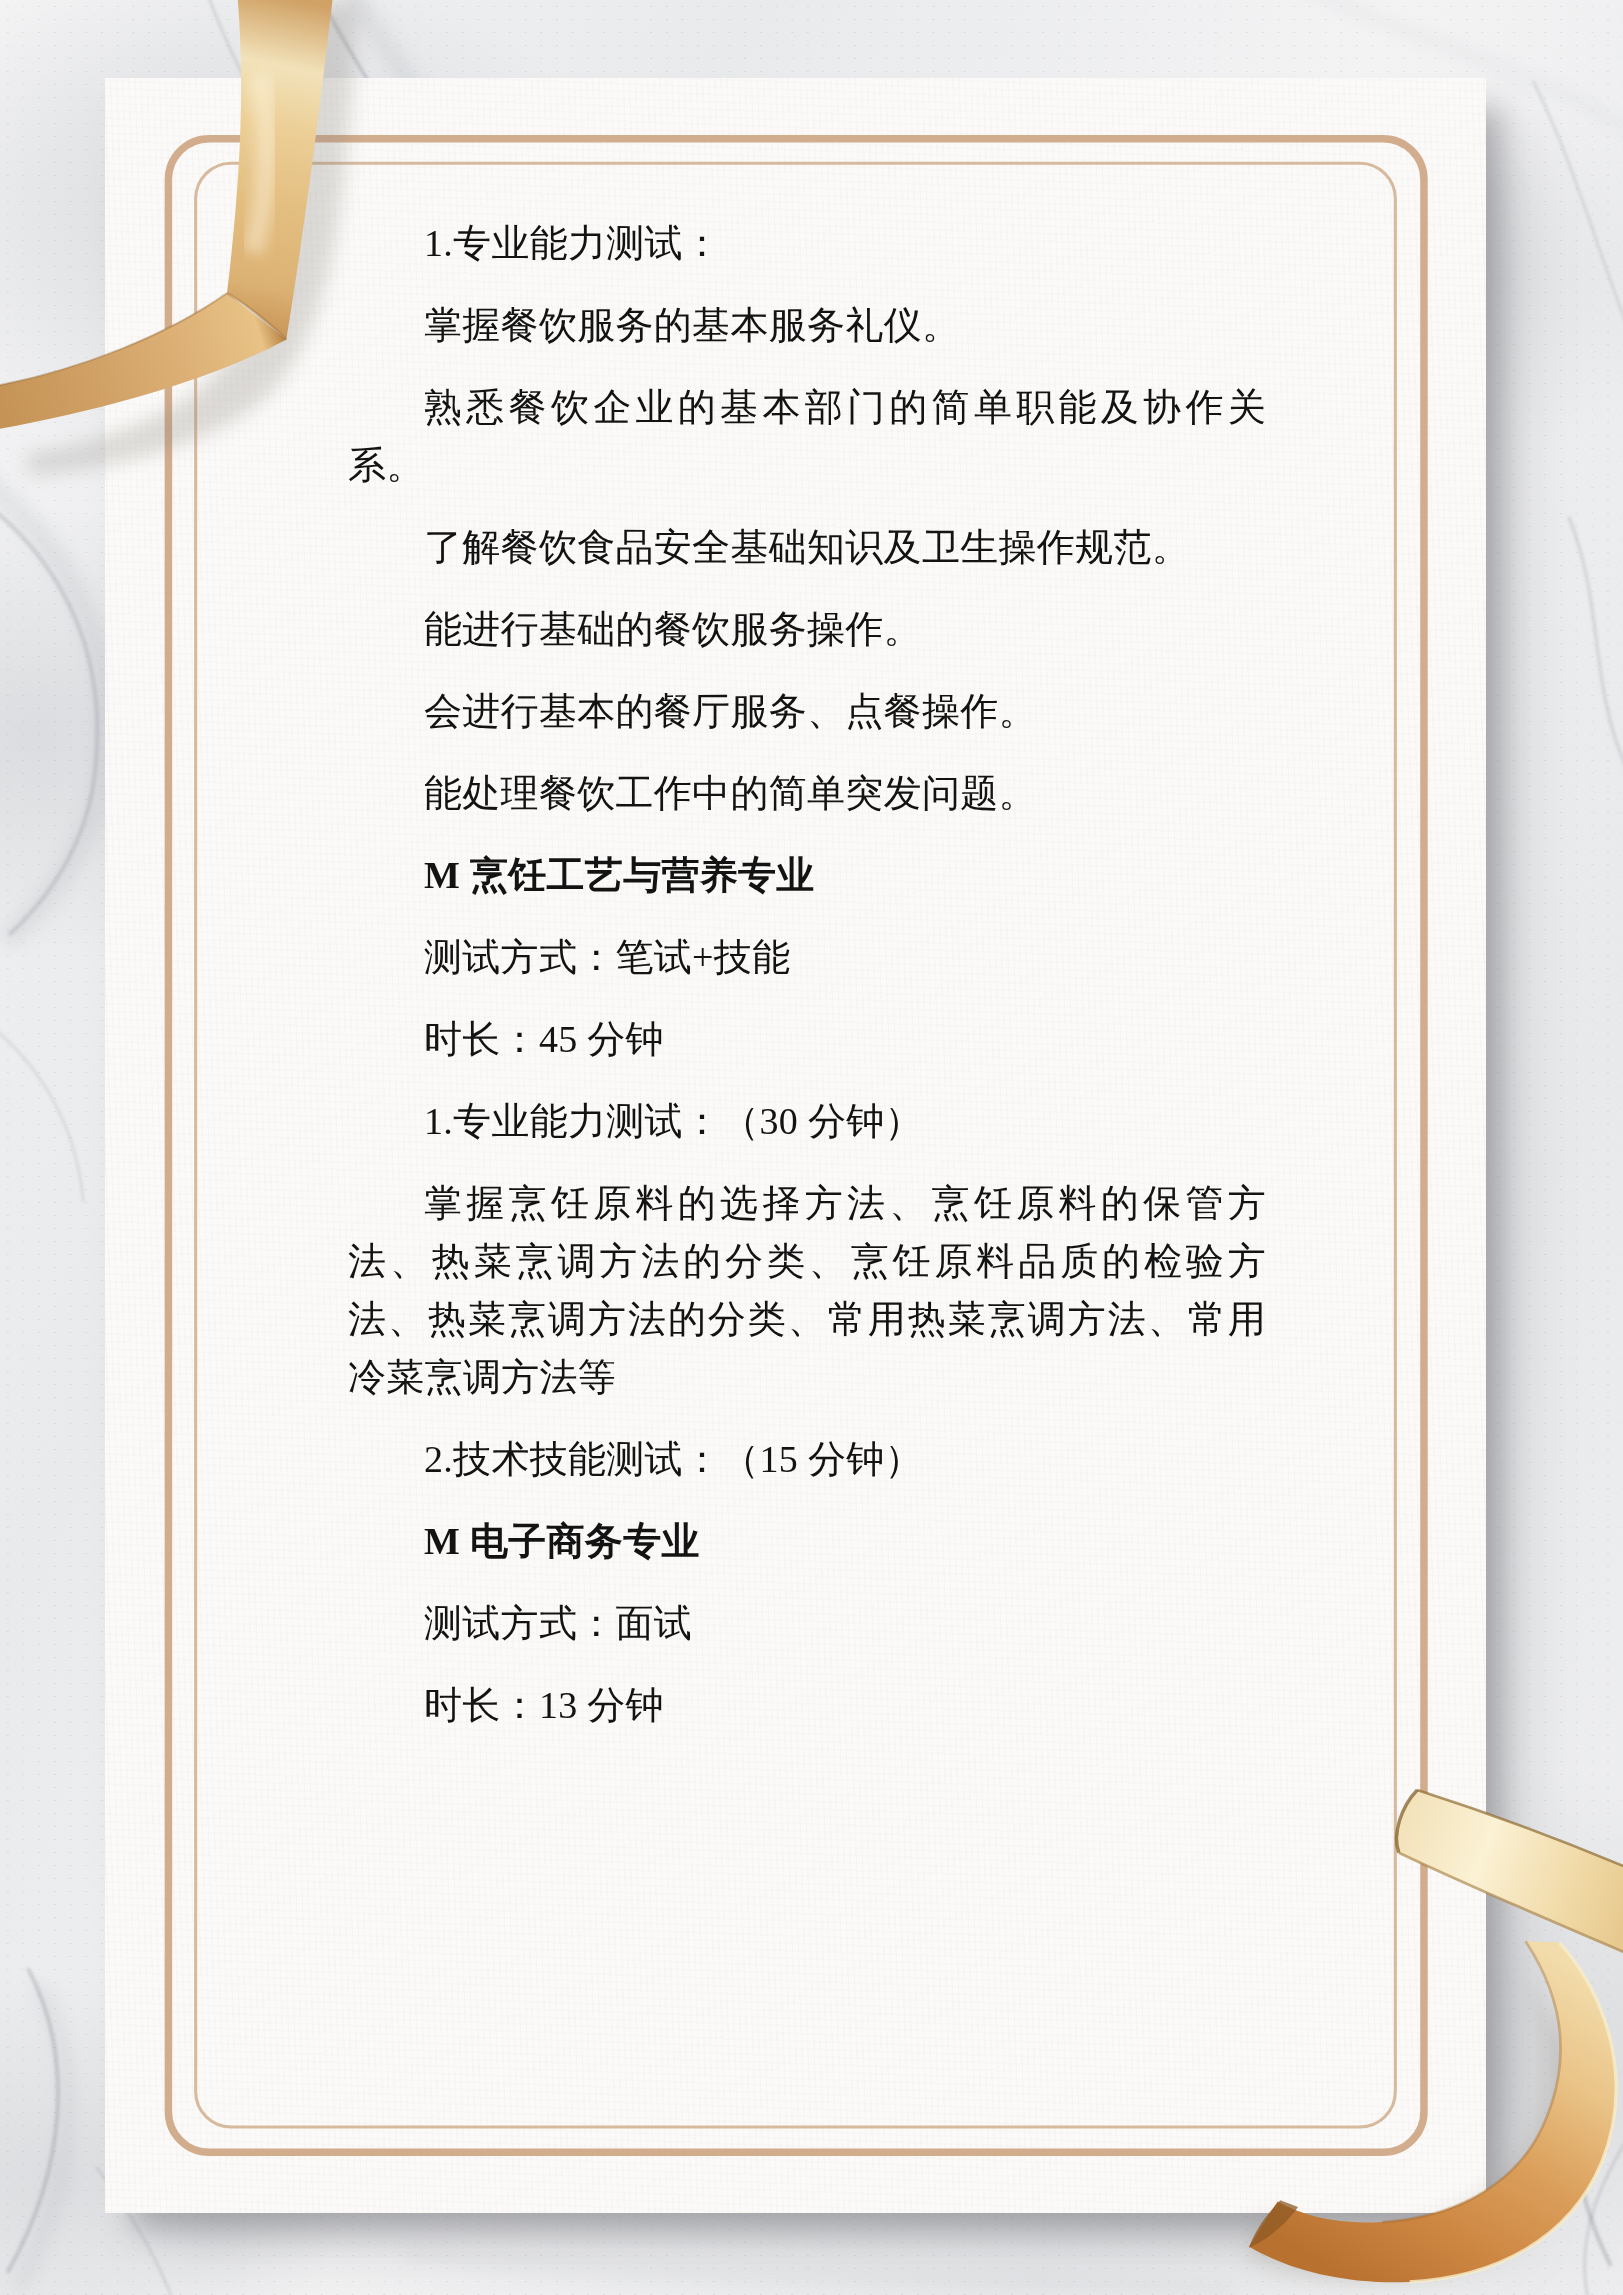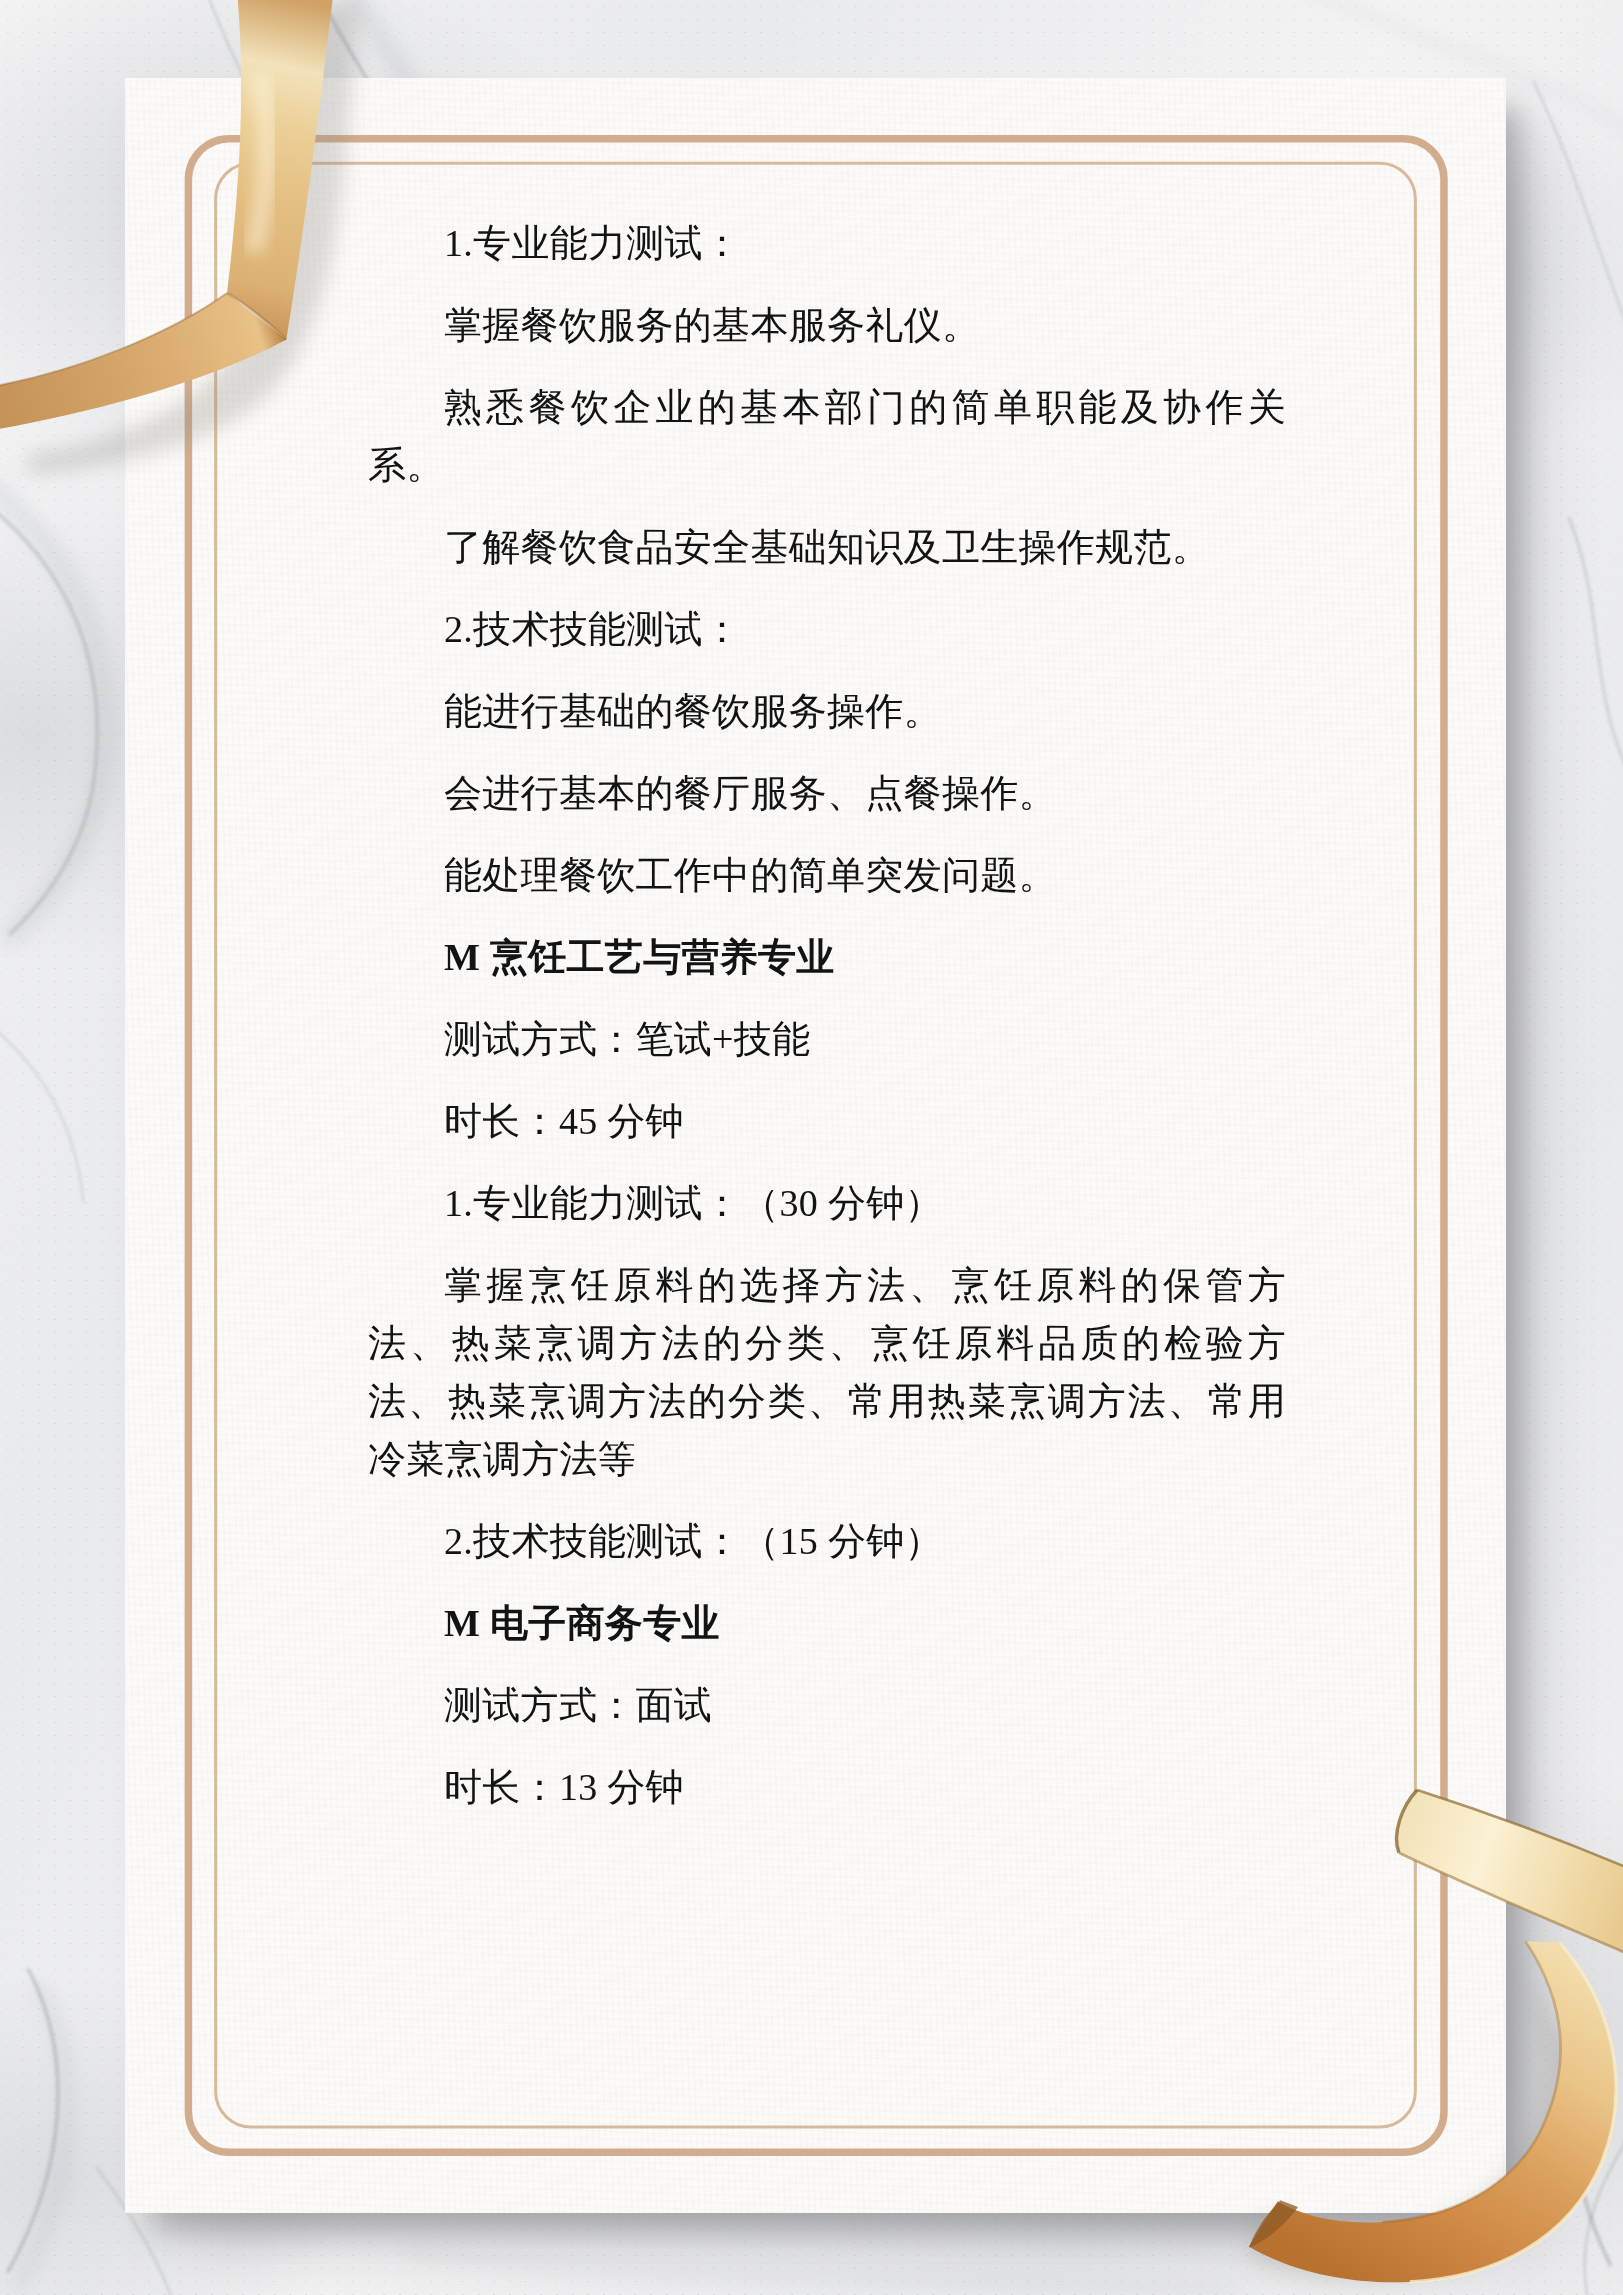--- a/index.html
+++ b/index.html
@@ -17,21 +17,21 @@
   .grain{
     position:absolute;inset:0;z-index:1;pointer-events:none;
     background-image:
       radial-gradient(rgba(118,124,131,.16) 0.8px, transparent 1px),
       radial-gradient(rgba(118,124,131,.10) 0.7px, transparent 0.8px);
     background-size:15.7px 13px,25px 21px;
     background-position:0 0,7.5px 4.8px;
   }
   .veins{position:absolute;left:0;top:0;z-index:1;pointer-events:none;}
   .paper{
-    position:absolute;left:125px;top:78px;width:1381px;height:2135px;z-index:2;
+    position:absolute;left:105px;top:78px;width:1381px;height:2135px;z-index:2;
     background:#fbfaf8;
     box-shadow:20.5px 23px 29px -6.8px rgba(123,124,130,.55), 42px 49px 65px -20.5px rgba(128,130,136,.32);
   }
   .paper::before{
     content:"";position:absolute;inset:0;
     background:
       repeating-linear-gradient(88deg, rgba(90,85,80,.022) 0 1.4px, transparent 1.4px 6.1px),
       repeating-linear-gradient(2deg,  rgba(90,85,80,.015) 0 2px, transparent 2px 7.5px);
   }
   .frame{position:absolute;left:0;top:0;}
@@ -89,21 +89,20 @@
     <path d="M 153,89 H 1875 A 60,60 0 0 1 1935,149 V 2983 A 60,60 0 0 1 1875,3043 H 153 A 60,60 0 0 1 93,2983 V 149 A 60,60 0 0 1 153,89 Z" fill="none" stroke="#d2ad8d" stroke-width="11"></path>
 
     <path d="M 185,125 H 1841 A 52,52 0 0 1 1893,177 V 2954 A 52,52 0 0 1 1841,3006 H 185 A 52,52 0 0 1 133,2954 V 177 A 52,52 0 0 1 185,125 Z" fill="none" stroke="#d7ba9e" stroke-width="4.5"></path>
   </svg>
 
   <div class="doc-text" id="para-list">
       <p class="para">1.专业能力测试：</p>
       <p class="para">掌握餐饮服务的基本服务礼仪。</p>
       <p class="para">熟悉餐饮企业的基本部门的简单职能及协作关系。</p>
       <p class="para">了解餐饮食品安全基础知识及卫生操作规范。</p>
-      <p class="para">2.技术技能测试：</p>
       <p class="para">能进行基础的餐饮服务操作。</p>
       <p class="para">会进行基本的餐厅服务、点餐操作。</p>
       <p class="para">能处理餐饮工作中的简单突发问题。</p>
       <p class="para bold">M 烹饪工艺与营养专业</p>
       <p class="para">测试方式：笔试+技能</p>
       <p class="para">时长：45 分钟</p>
       <p class="para">1.专业能力测试：（30 分钟）</p>
       <p class="para">掌握烹饪原料的选择方法、烹饪原料的保管方法、热菜烹调方法的分类、烹饪原料品质的检验方法、热菜烹调方法的分类、常用热菜烹调方法、常用冷菜烹调方法等</p>
       <p class="para">2.技术技能测试：（15 分钟）</p>
       <p class="para bold">M 电子商务专业</p>

